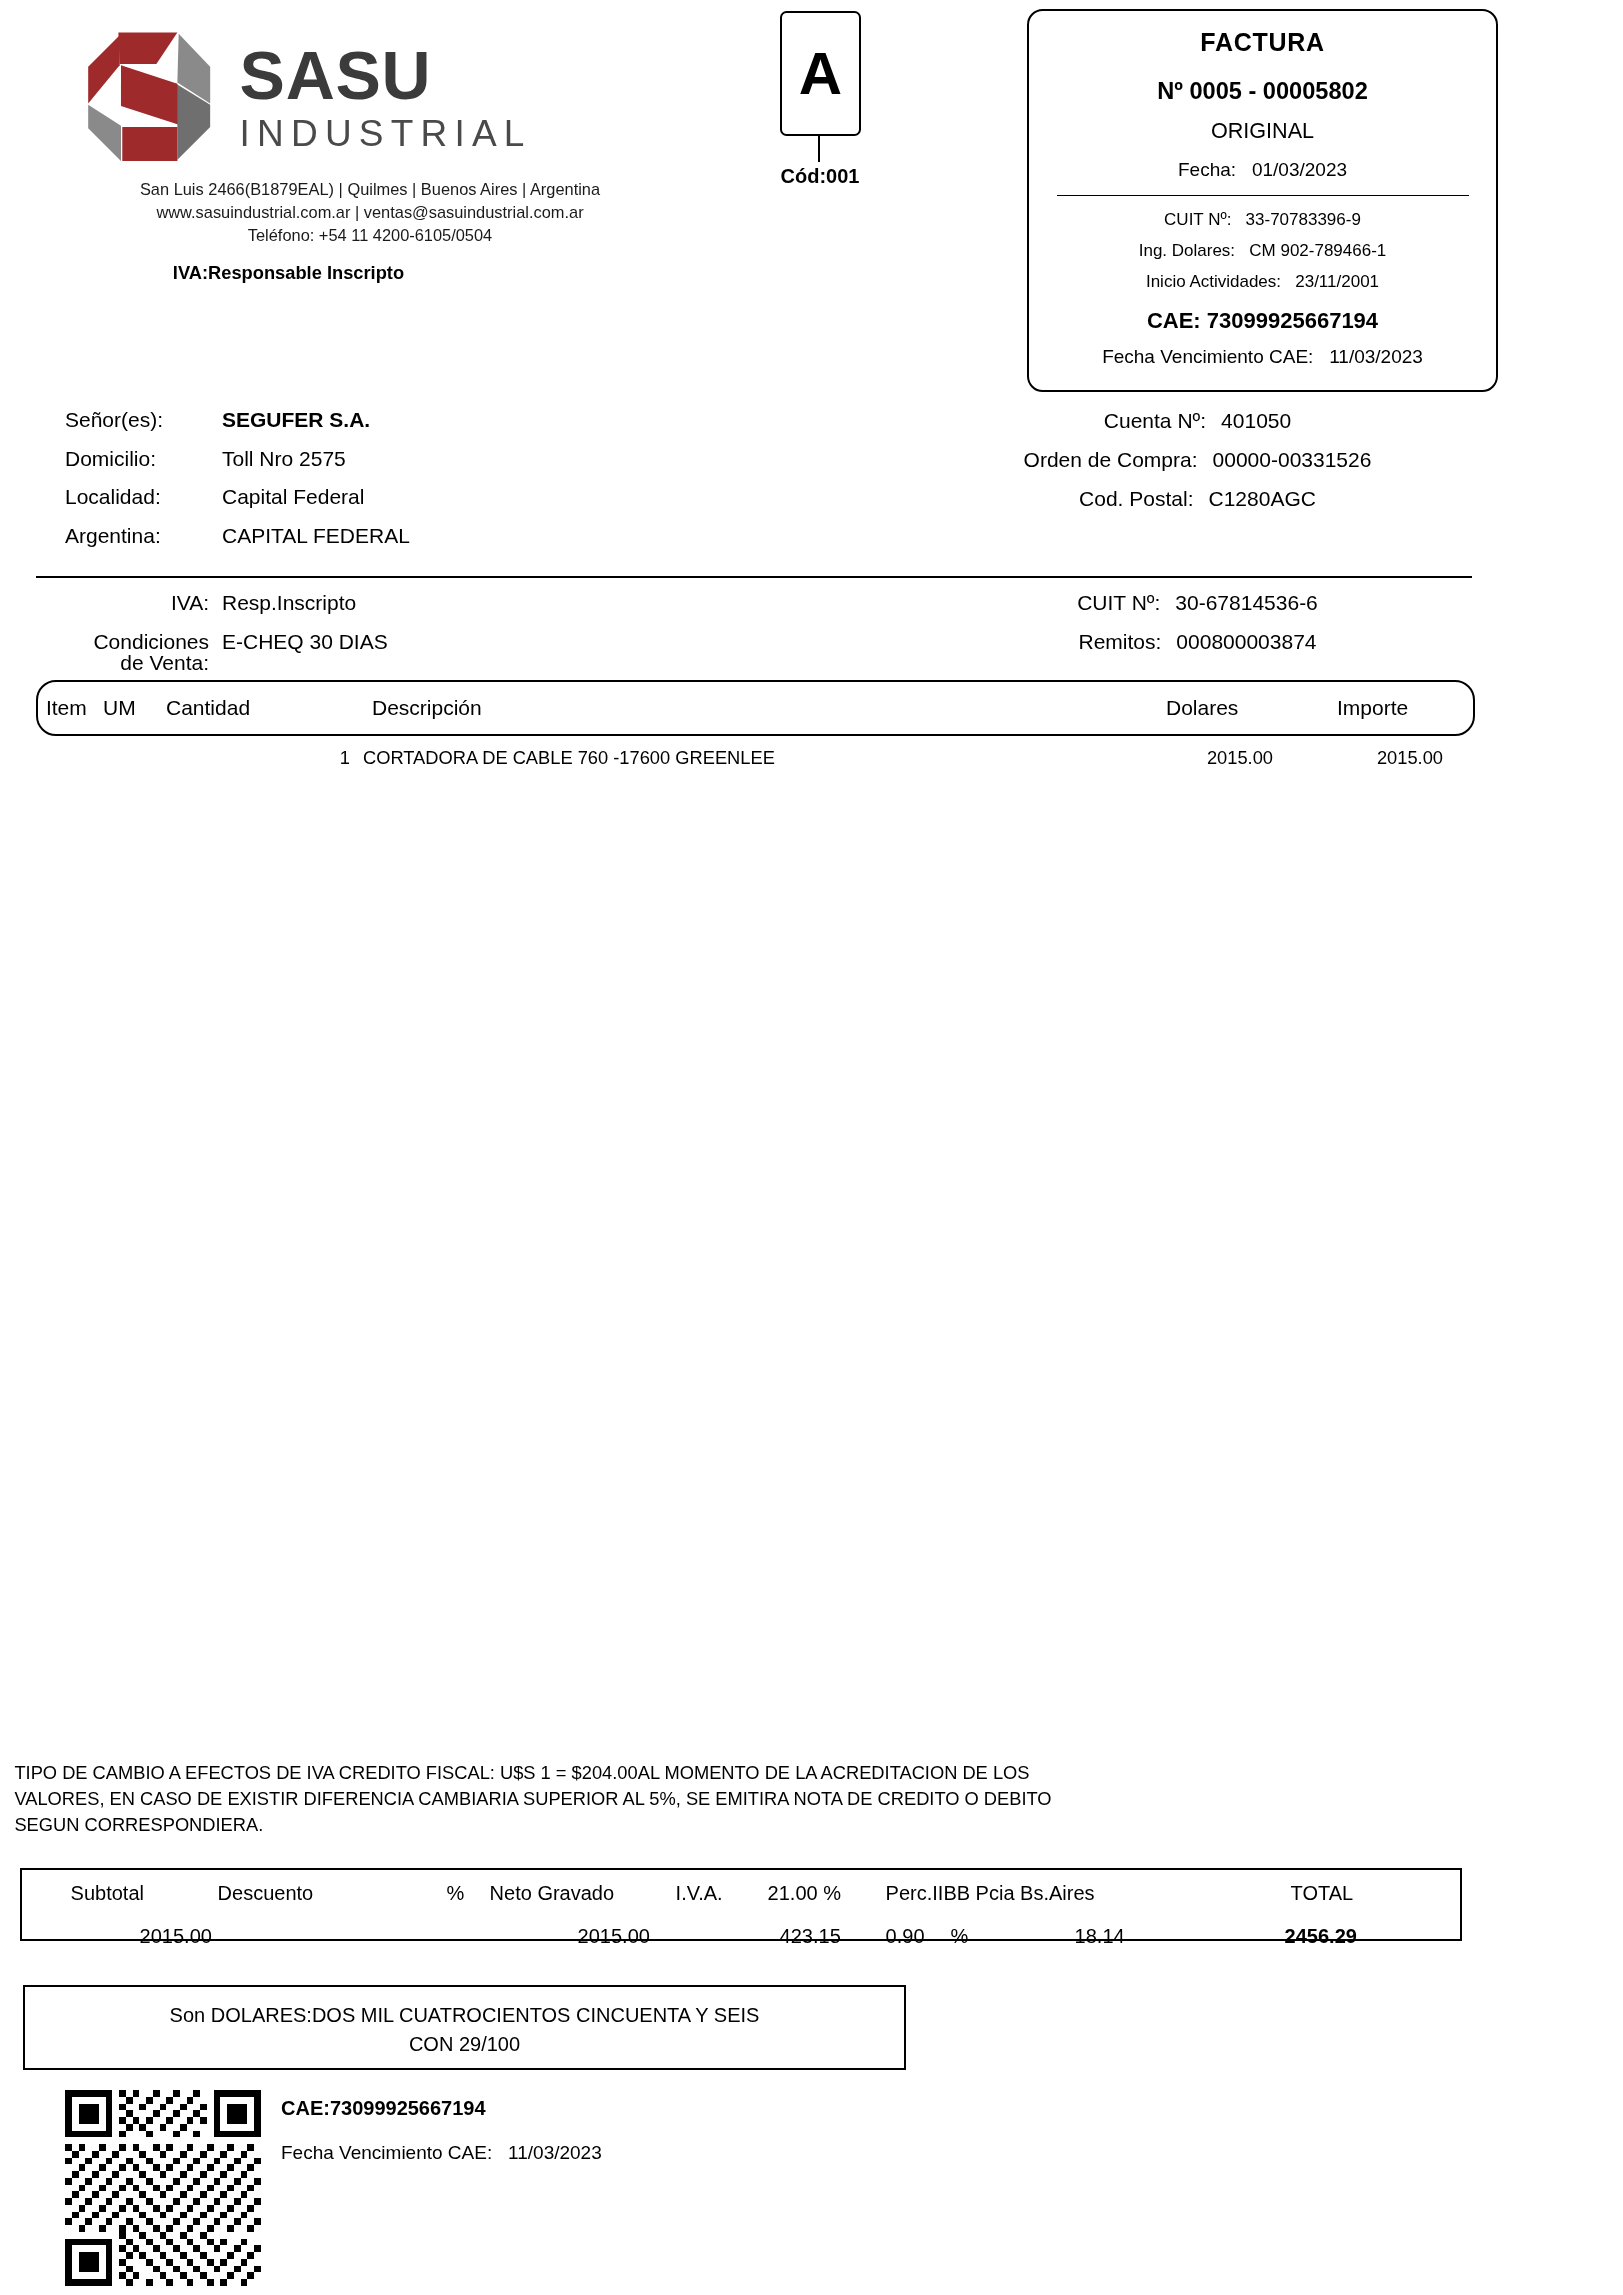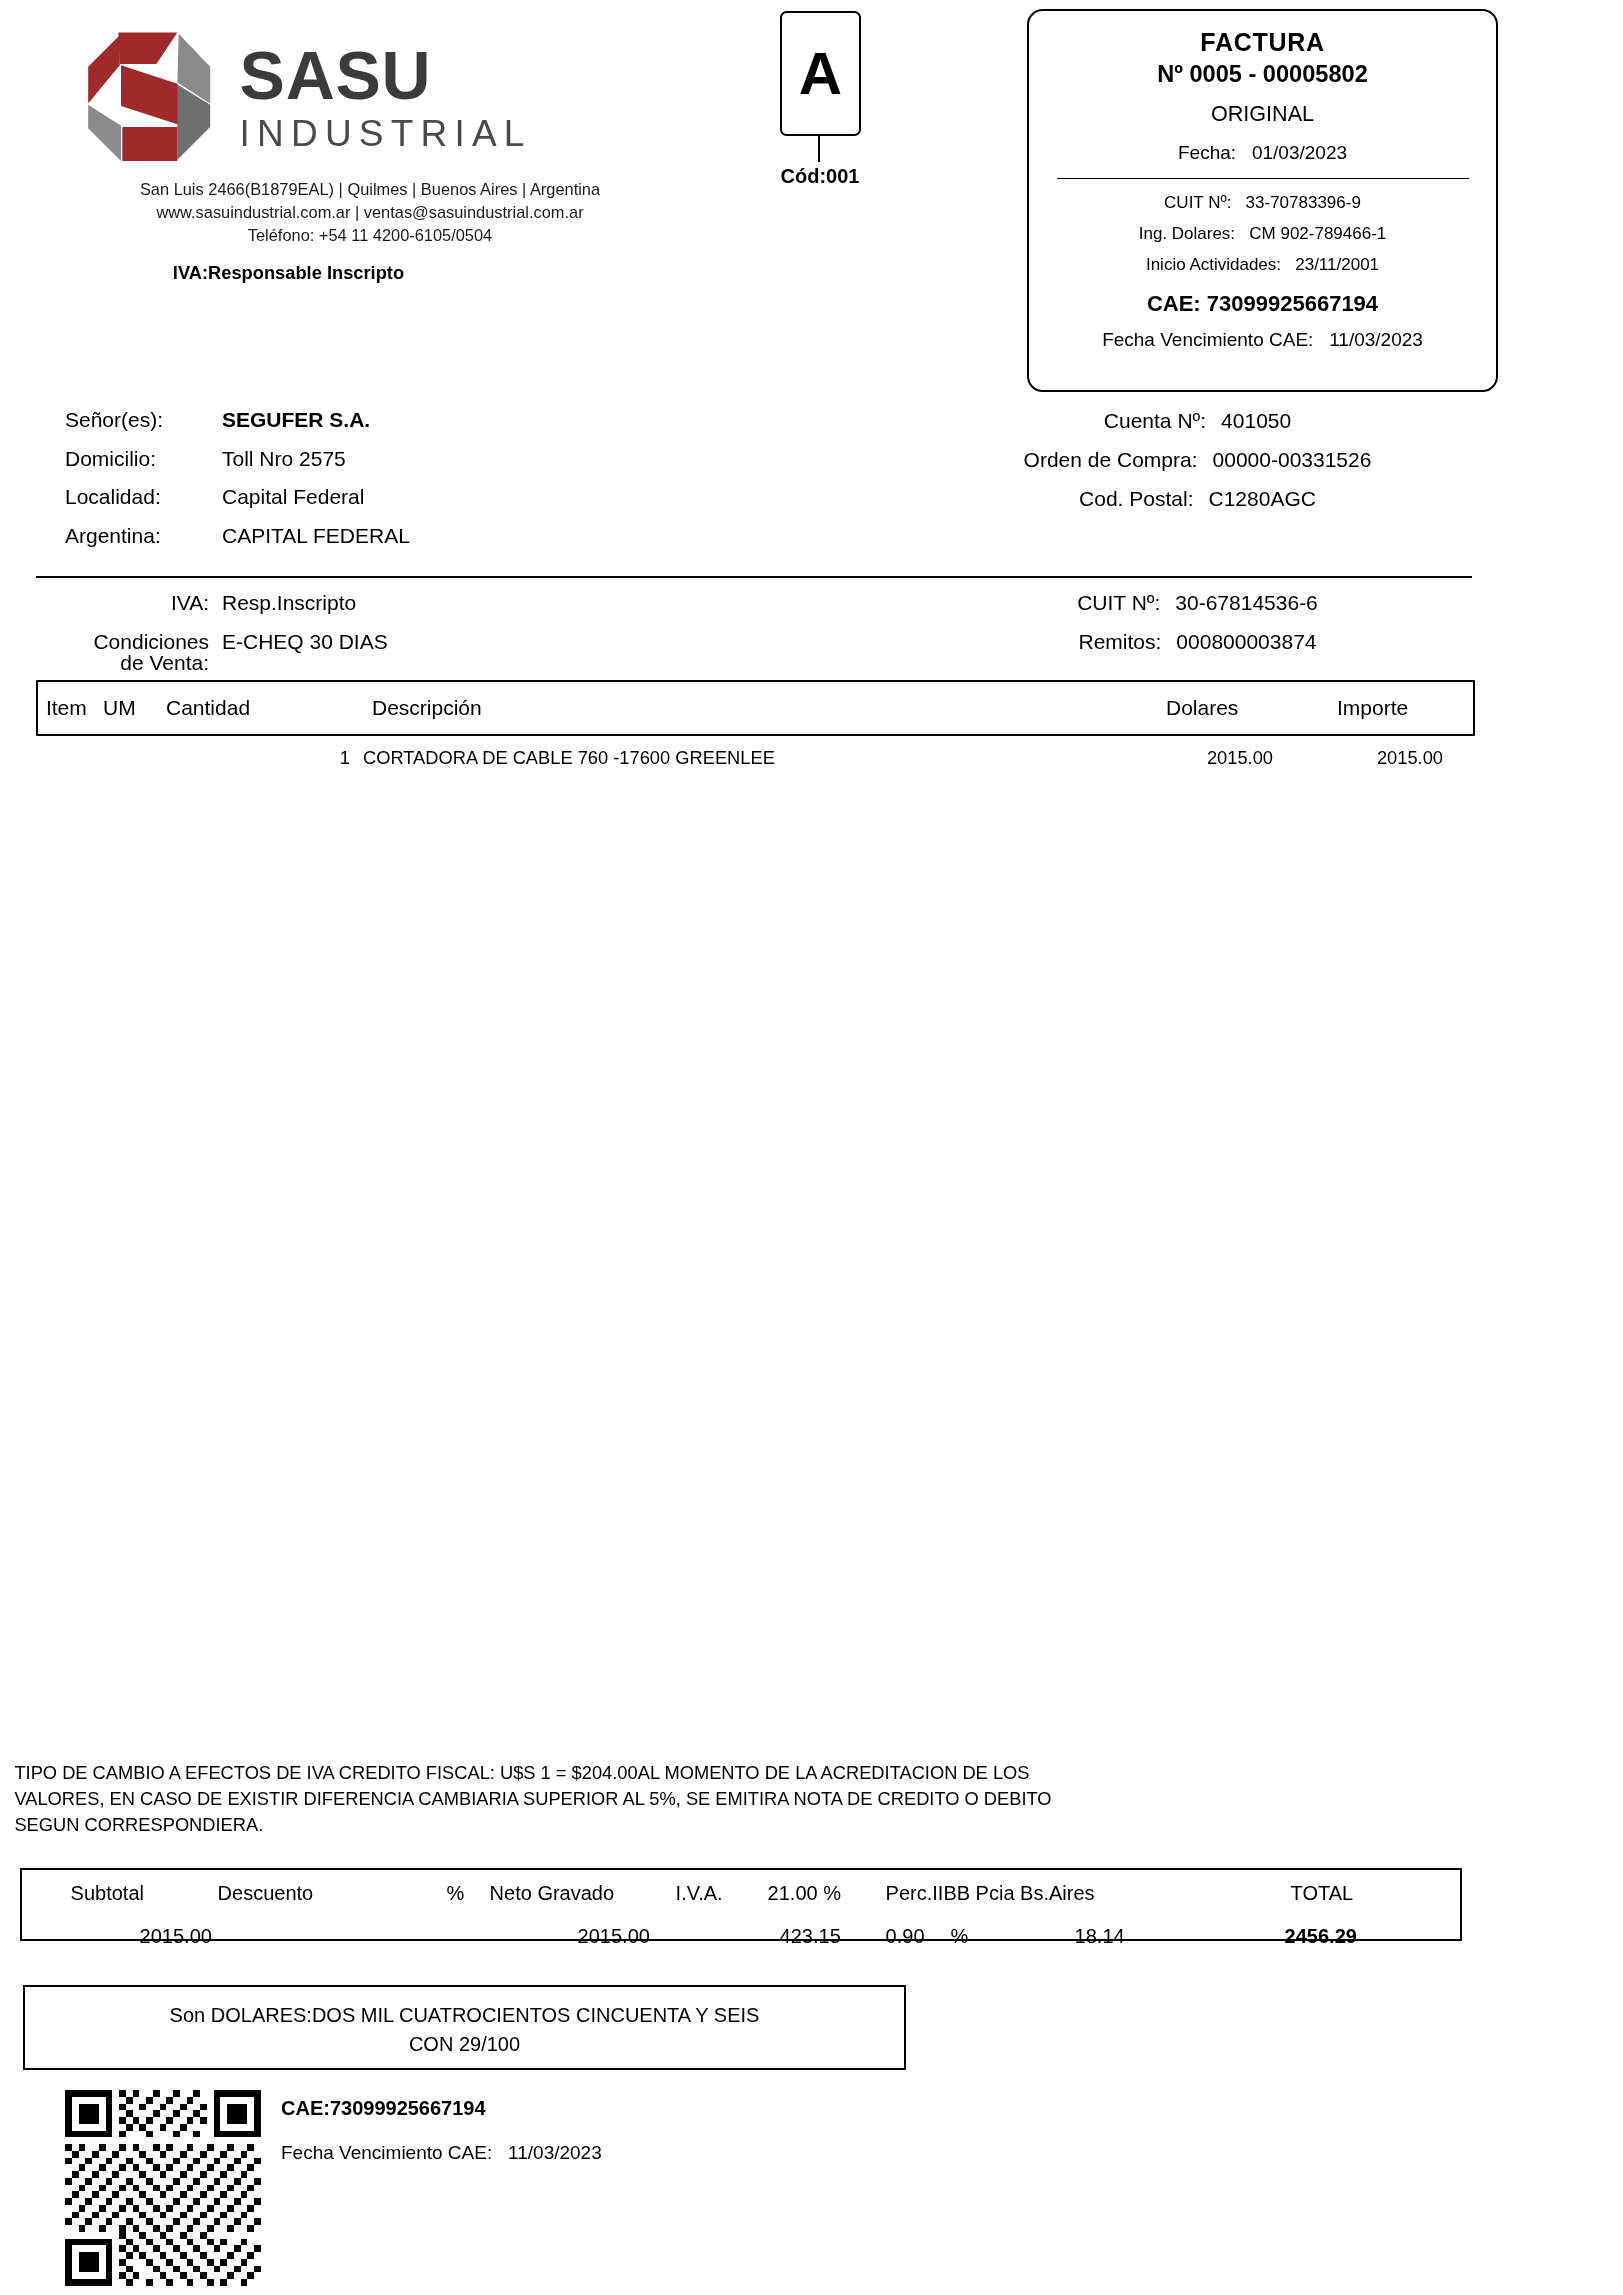--- a/index.html
+++ b/index.html
@@ -141,21 +141,21 @@
     padding-top: 17px;
   }
   .factura-title {
     font-size: 25px;
     font-weight: bold;
     letter-spacing: 0.7px;
   }
   .factura-num {
     font-size: 23.6px;
     font-weight: bold;
-    margin-top: 4px;
+    margin-top: 21px;
   }
   .factura-orig {
     font-size: 21.6px;
     margin-top: 13px;
   }
   .factura-fecha {
     font-size: 19px;
     margin-top: 14.4px;
   }
   .factura-sep {
@@ -251,21 +251,21 @@
   }
 
   
   .items-head {
     position: absolute;
     left: 36px;
     top: 680px;
     width: 1439px;
     height: 56px;
     border: 2px solid #000;
-    border-radius: 1px;
+    border-radius: 20px;
     box-sizing: border-box;
   }
   .items-head .cell {
     position: absolute;
     font-size: 21px;
     top: 14.4px;
   }
   .ih-item { left: 7.9px; }
   .ih-um { left: 65px; }
   .ih-cant { left: 128px; }

